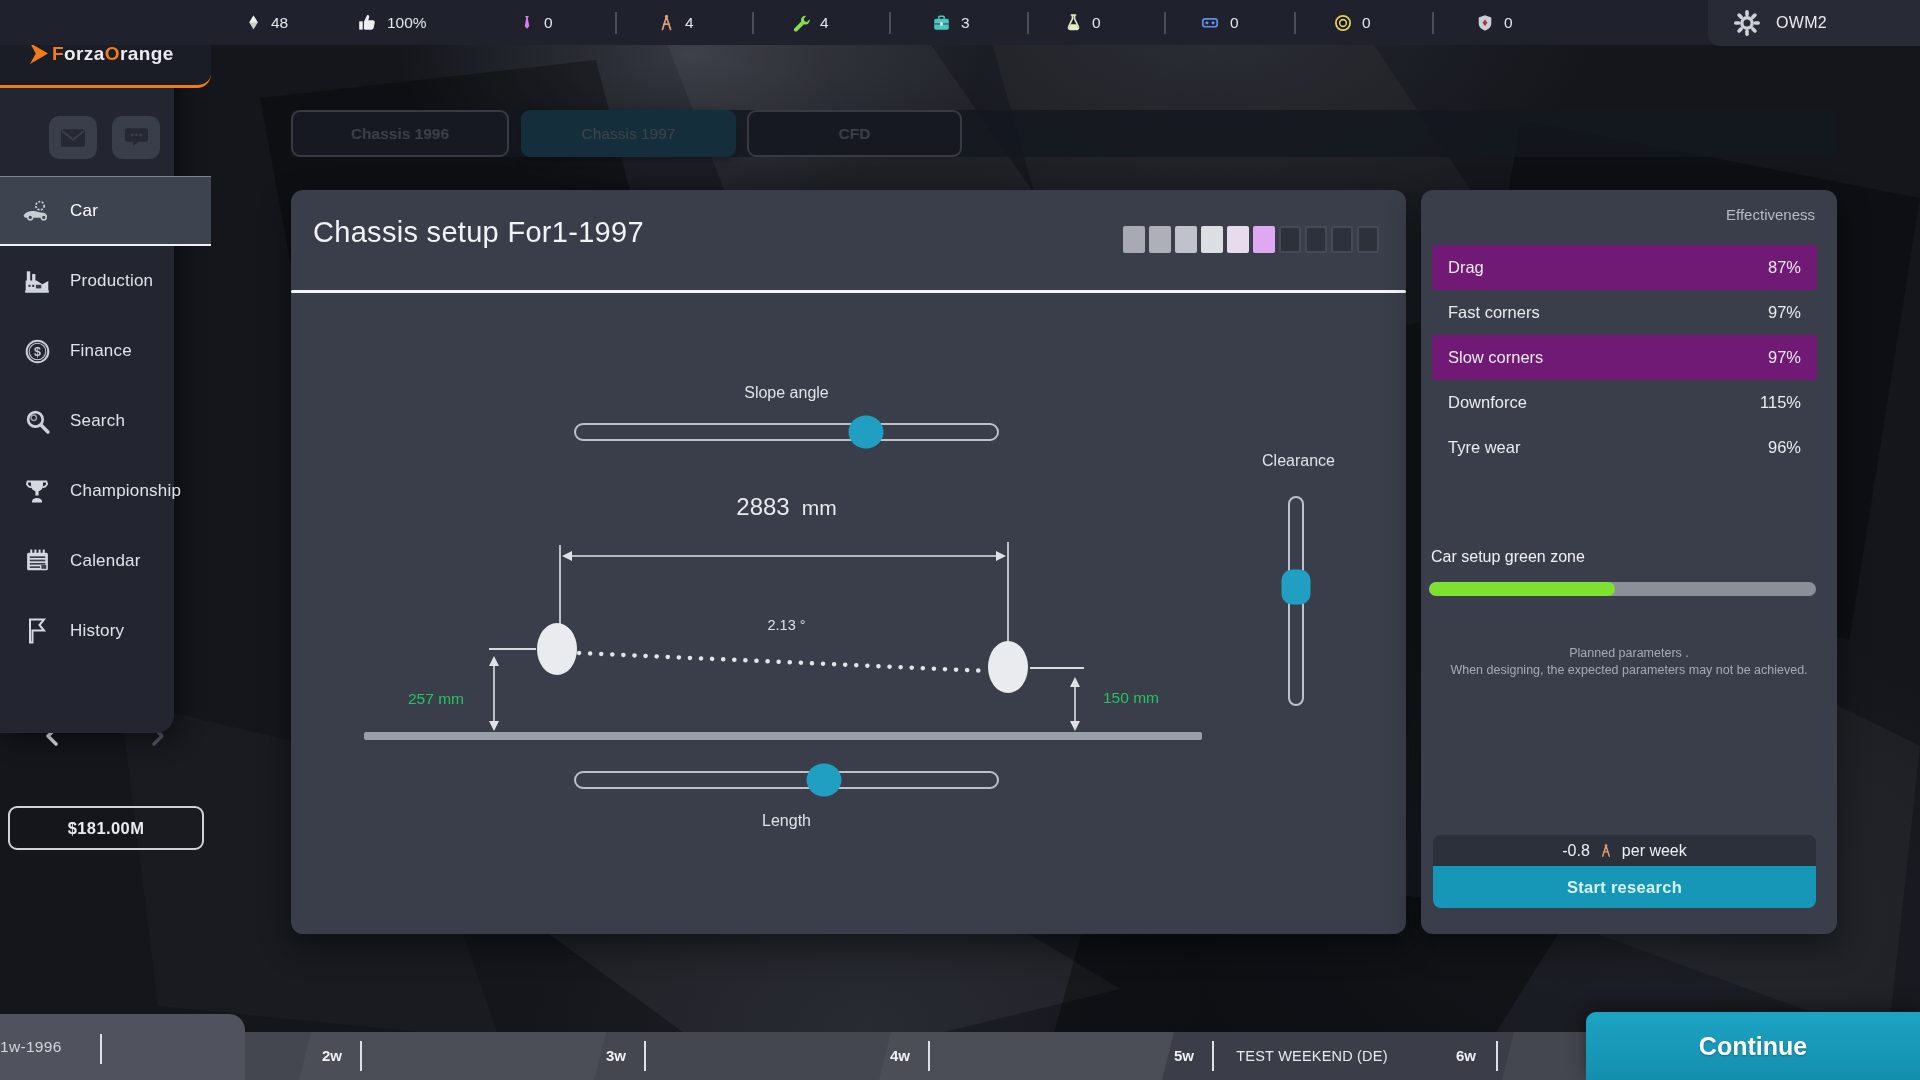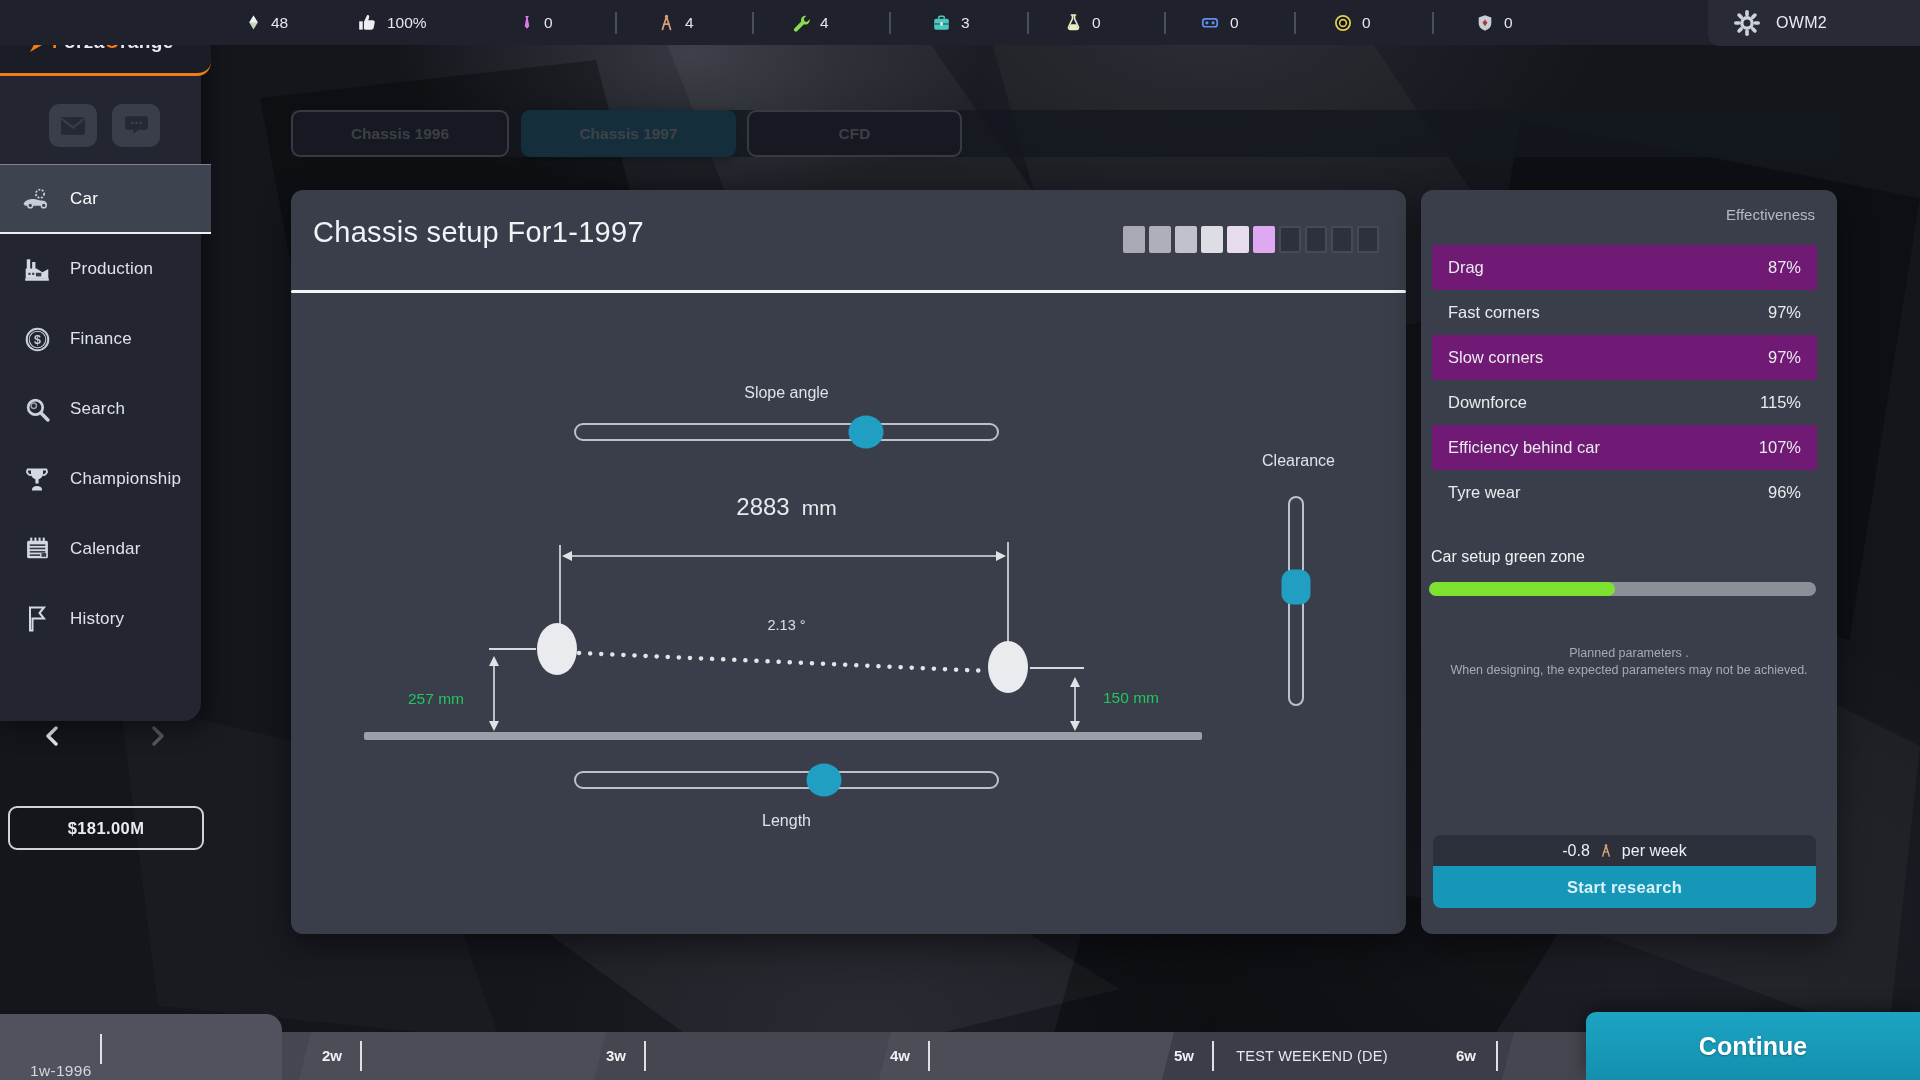--- a/index.html
+++ b/index.html
@@ -16,39 +16,39 @@
   
   .shard{position:absolute;pointer-events:none}
   
   #topbar{left:0;top:0;width:1920px;height:45px;background:#1f222c;z-index:30}
   .res{position:absolute;top:0;height:45px;display:flex;align-items:center;gap:10px}
   .res .val{font-size:15.5px;color:#e4e7ec}
   .tsep{position:absolute;top:12px;width:2px;height:22px;background:#4a4e59}
   #profile{position:absolute;right:0;top:0;width:212px;height:46px;background:#282b35;border-radius:0 0 0 12px;display:flex;align-items:center;gap:16px;padding-left:26px;cursor:pointer}
   #profile .val{font-size:16px;color:#e9ebef;letter-spacing:.3px}
   
-  #sidebar{left:0;top:4px;width:201px;height:717px;background:#232631;z-index:20;border-radius:0 0 18px 0;box-shadow:6px 8px 24px rgba(0,0,0,.45)}
+  #sidebar{left:0;top:16px;width:174px;height:717px;background:#232631;z-index:20;border-radius:0 0 18px 0;box-shadow:6px 8px 24px rgba(0,0,0,.45)}
   #logoblock{left:0;top:0;width:211px;height:72px;background:#1a1d26;border-bottom:3px solid #f07d17;border-radius:0 0 14px 0}
   .logomark{left:30px;top:27px;width:18px;height:21px;background:#f07d17;clip-path:polygon(0 0,100% 50%,0 100%,32% 50%)}
   .logotext{left:52px;top:27px;font-size:19px;font-weight:bold;letter-spacing:.4px;white-space:nowrap}
   .logotext .o{color:#f07d17}
   .msgbtn{top:100px;width:48px;height:43px;background:#3a3e4a;border-radius:10px;display:flex;align-items:center;justify-content:center;cursor:pointer}
   .nav{left:0;top:160px;width:211px}
   .navitem{position:relative;height:70px;display:flex;align-items:center;cursor:pointer}
   .navitem .ic{position:absolute;left:22px;width:30px;height:30px;display:flex;align-items:center;justify-content:center}
   .navitem .lb{position:absolute;left:70px;font-size:17px;color:#dfe2e8;letter-spacing:.2px}
   .navitem.active{background:#3e4350;border-top:1px solid rgba(255,255,255,.35);border-bottom:2px solid #eef0f3}
   .navitem.active .lb{color:#fff}
   .chev{top:720px;width:40px;height:32px;display:flex;align-items:center;justify-content:center;cursor:pointer}
   #money{left:8px;top:806px;width:196px;height:44px;border:2px solid #ced2d9;border-radius:9px;display:flex;align-items:center;justify-content:center;font-size:16.5px;font-weight:bold;letter-spacing:.4px;z-index:21}
   
   #tabstrip{left:291px;top:110px;width:1546px;height:47px;background:rgba(20,23,31,.82);border-radius:4px;z-index:10}
   .tab{position:absolute;top:0;height:47px;display:flex;align-items:center;justify-content:center;font-size:15.5px;border-radius:9px;cursor:pointer}
   .tab.ghost{background:#22252f;border:2px solid #d6d9e0;color:#eceef2;font-weight:600}
-  .tab.active{background:#1b9cbc;color:#fff;font-weight:bold;border:none;box-shadow:0 3px 10px rgba(0,0,0,.35)}
+  .tab.active{background:#1b9cbc;color:#fff;font-weight:normal;border:none;box-shadow:0 3px 10px rgba(0,0,0,.35)}
   
   #panel{left:291px;top:190px;width:1115px;height:744px;background:#3a3e4a;border-radius:12px;z-index:9;box-shadow:0 12px 32px rgba(0,0,0,.45)}
   #panel h1{left:22px;top:26px;position:absolute;font-size:29px;font-weight:400;letter-spacing:.3px;color:#f2f3f5}
   #pdivider{left:0;top:100px;width:1115px;height:3px;background:#f4f5f7;border-radius:2px}
   #squares{left:832px;top:36px;display:flex;gap:4px}
   .sq{width:22px;height:27px;border-radius:2px}
   .sq.empty{background:#2d313c;border:2px solid #454a56}
   .sliderlabel{position:absolute;font-size:16px;color:#dfe2e8;text-align:center}
   .track{position:absolute;border:2px solid #bdc1ca;border-radius:12px;cursor:pointer}
   .track.h{width:425px;height:18px}
@@ -71,21 +71,21 @@
   #gzlabel{left:10px;top:358px;font-size:16px;color:#f0f1f4}
   #gzbar{left:8px;top:392px;width:387px;height:14px;background:#8b8f97;border-radius:7px;overflow:hidden}
   #gzfill{height:100%;border-radius:7px}
   .note{position:absolute;left:0;width:416px;text-align:center;font-size:12.5px;color:#a6aab4}
   #costbar{left:12px;top:645px;width:383px;height:31px;background:#2c303b;border-radius:8px 8px 0 0;display:flex;align-items:center;justify-content:center;gap:9px;font-size:16px;color:#eef0f4}
   #startbtn{left:12px;top:676px;width:383px;height:42px;background:#1797b8;border-radius:0 0 8px 8px;display:flex;align-items:center;justify-content:center;font-size:16.5px;font-weight:bold;color:#d9f2f8;letter-spacing:.3px;cursor:pointer}
   
   #footer{left:0;top:1014px;width:1920px;height:66px;z-index:25}
   #fstrip{left:0;top:18px;width:1920px;height:48px;background:#44474f}
   .fseg{position:absolute;top:18px;height:48px;transform:skewX(-14deg)}
-  #weekbox{left:0;top:0;width:282px;height:66px;background:#50535d;border-radius:0 16px 0 0;display:flex;align-items:flex-end;padding-left:30px;font-size:15.5px;color:#d3d6dd;letter-spacing:.3px}
+  #weekbox{left:0;top:0;width:245px;height:66px;background:#50535d;border-radius:0 16px 0 0;display:flex;align-items:center;font-size:15.5px;color:#d3d6dd;letter-spacing:.3px}
   .wdiv{position:absolute;width:2px;height:30px;background:#dfe1e6;top:27px}
   .wk{position:absolute;top:18px;height:48px;line-height:48px;font-size:15px;font-weight:bold;color:#f0f1f4}
   #eventlb{position:absolute;left:1222px;top:18px;width:180px;height:48px;line-height:48px;text-align:center;font-size:14.5px;color:#e6e8ec;letter-spacing:.2px;white-space:nowrap}
   #continue{left:1586px;top:-2px;width:334px;height:68px;background:linear-gradient(#1da3c3,#1490ae);border-radius:10px 0 0 0;display:flex;align-items:center;justify-content:center;font-size:25px;font-weight:bold;color:#fff;cursor:pointer;box-shadow:0 -4px 18px rgba(0,0,0,.4);text-shadow:0 1px 2px rgba(0,0,0,.3)}
   svg{display:block}
 </style>
 </head>
 <body>
 
 <div id="screen">
@@ -428,24 +428,20 @@
           <span>97%</span>
         </div>
       <div class="erow dark">
           <span>Slow corners</span>
           <span>97%</span>
         </div>
       <div class="erow">
           <span>Downforce</span>
           <span>115%</span>
         </div>
-      <div class="erow dark">
-          <span>Efficiency behind car</span>
-          <span>107%</span>
-        </div>
       <div class="erow">
           <span>Tyre wear</span>
           <span>96%</span>
         </div>
     </div>
     <div class="a" id="gzlabel">Car setup green zone</div>
     <div class="a" id="gzbar">
       <div id="gzfill" style="width: 48%; background: rgb(126, 225, 47);"></div>
     </div>
     <div class="note" style="top:456px">Planned parameters .</div>

